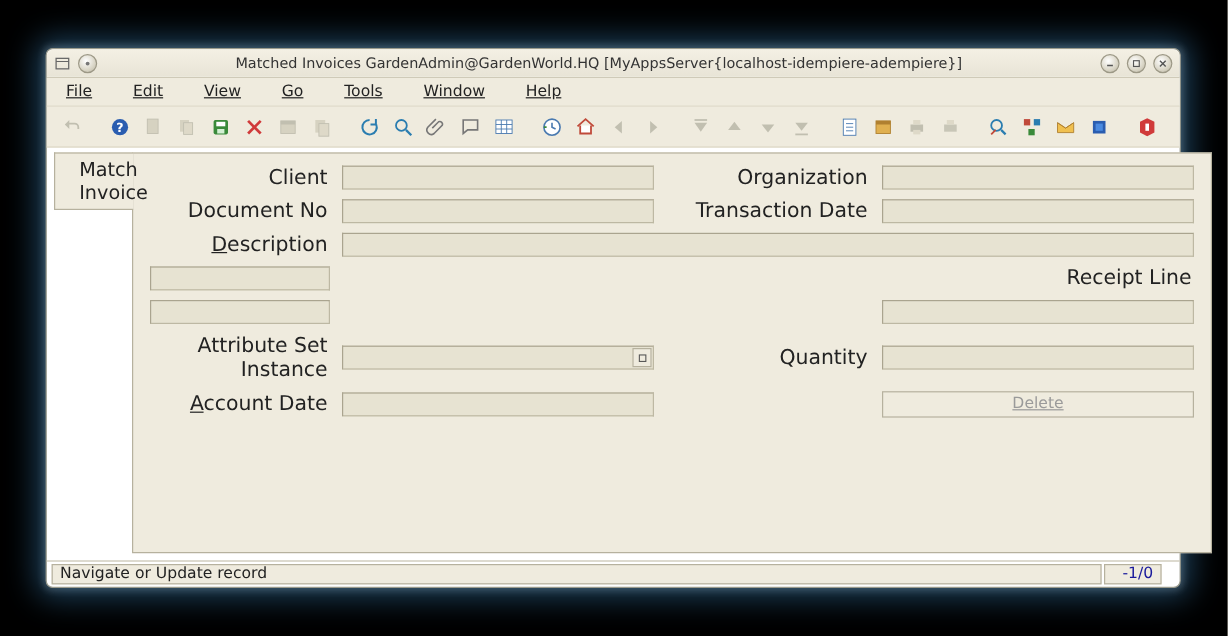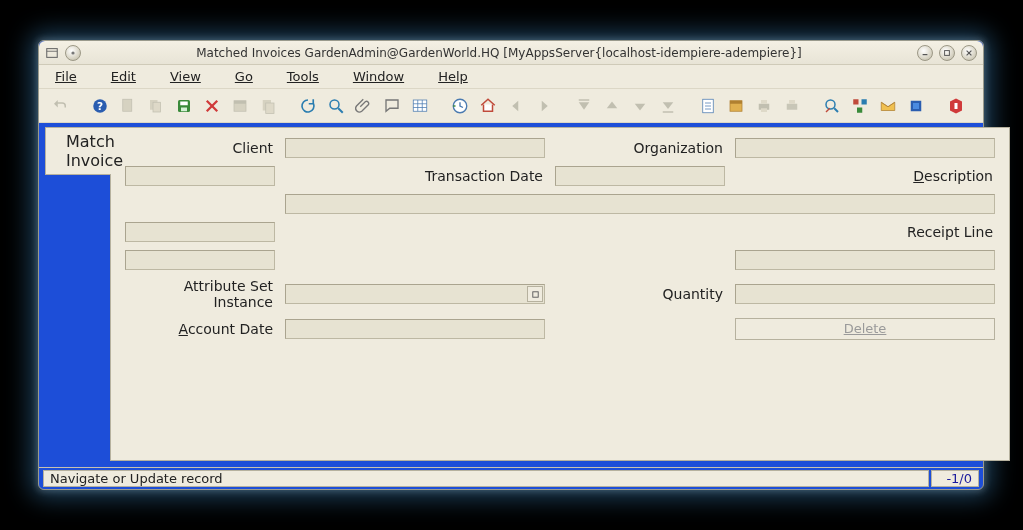--- a/index.html
+++ b/index.html
@@ -13,21 +13,21 @@
     height: 530px;
     position: relative;
     overflow: hidden;
   }
   .window {
     position: absolute;
     left: 38px;
     top: 40px;
     width: 946px;
     height: 450px;
-    background: #1d4ed8;
+    background: #ffffff;
     border: 1px solid #9a9a8c;
     border-radius: 6px;
     box-shadow: 0 0 25px 8px rgba(80,180,255,0.35), 0 0 6px 2px rgba(255,255,255,0.2);
     display: flex;
     flex-direction: column;
   }
   
   .titlebar {
     height: 24px;
     display: flex;
@@ -123,21 +123,21 @@
     position:relative;
     margin-left:-1px;
   }
   .form-grid {
     display:grid;
     grid-template-columns: 150px 260px 170px 260px;
     column-gap: 10px;
     row-gap: 8px;
     align-items:center;
   }
-  .lbl { text-align:right; font-size:14px; color:#222; padding-right:2px; }
+  .lbl { text-align:right; font-size:17px; color:#222; padding-right:2px; }
   .fld {
     height: 20px;
     background:#e7e3d2;
     border:1px solid #bdb8a3;
     border-top-color:#aaa48f;
     border-left-color:#aaa48f;
     position:relative;
   }
   .fld.wide { grid-column: 2 / span 3; }
   .fld .inline-btn {
@@ -168,21 +168,21 @@
     flex:1;
     border:1px solid #b6b19e;
     margin:2px 0 2px 4px;
     padding:0 6px;
     display:flex;align-items:center;
     background:#efebde;
   }
   .status-right {
     width:48px;
     border:1px solid #b6b19e;
-    margin:2px 4px 2px 2px;
+    margin:2px 15px 2px 2px;
     padding:0 6px;
     display:flex;align-items:center;justify-content:flex-end;
     background:#efebde;
     color:#1a1a9c;
   }
 </style>
 </head>
 <body>
 
 <div class="window">
@@ -426,20 +426,21 @@
         <span>Match Invoice</span>
       </div>
     </div>
     <div class="formpanel">
       <div class="form-grid">
         <div class="lbl">Client</div>
         <div class="fld"><span></span></div>
         <div class="lbl">Organization</div>
         <div class="fld"><span></span></div>
 
+        <div class="lbl">Document No</div>
         <div class="fld"><span></span></div>
         <div class="lbl">Transaction Date</div>
         <div class="fld"><span></span></div>
 
         <div class="lbl"><span class="mn">D</span>escription</div>
         <div class="fld wide"><span></span></div>
 
         <div class="fld"><span></span></div>
         <div></div>
           <div></div>

